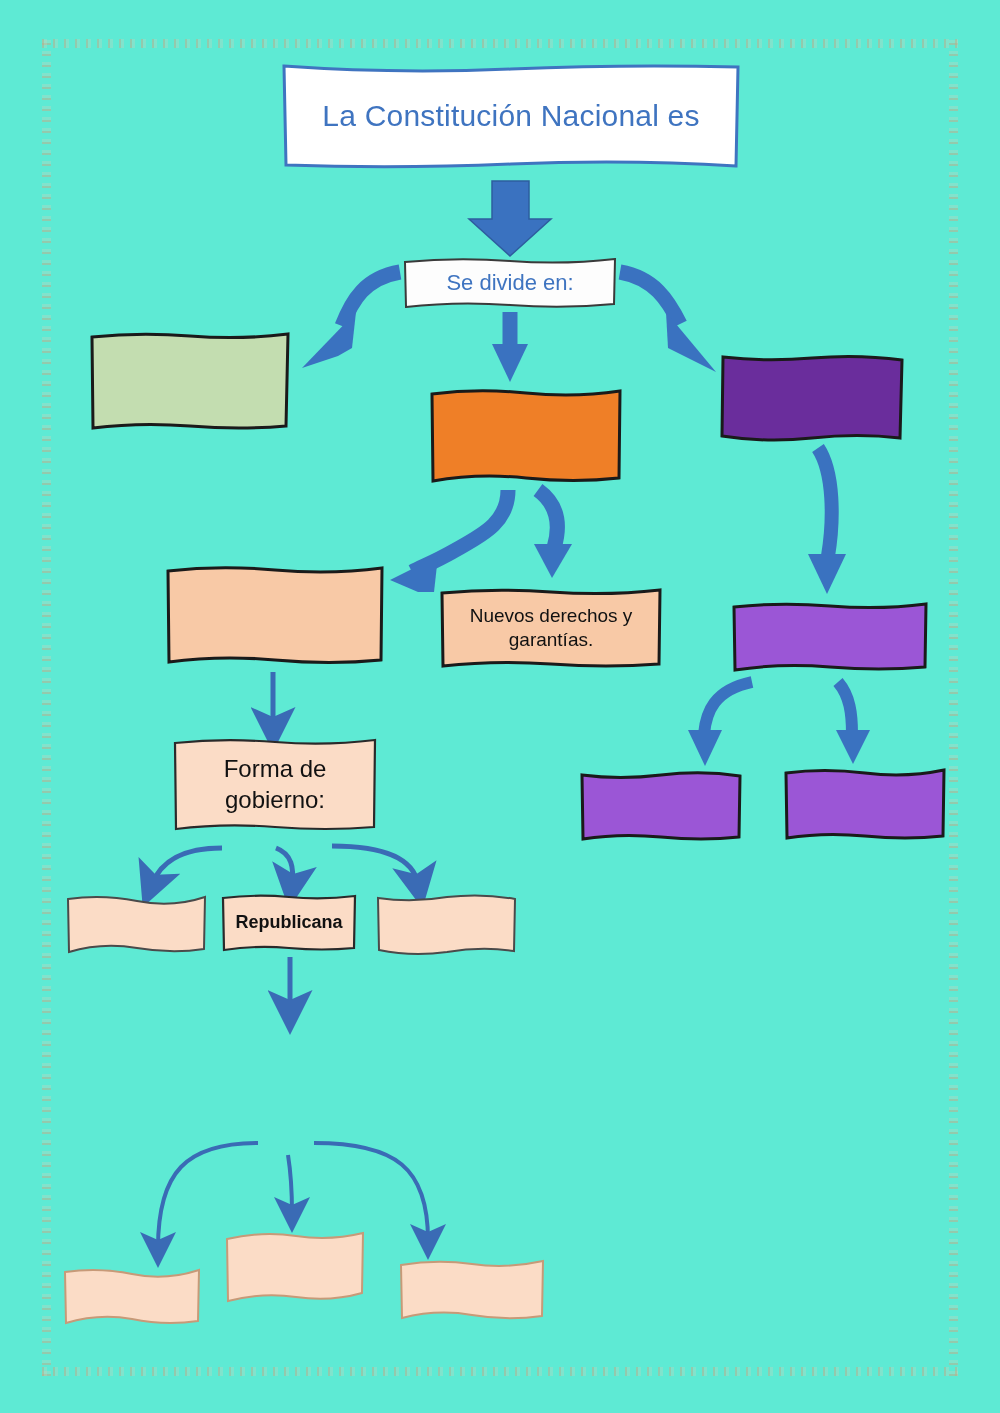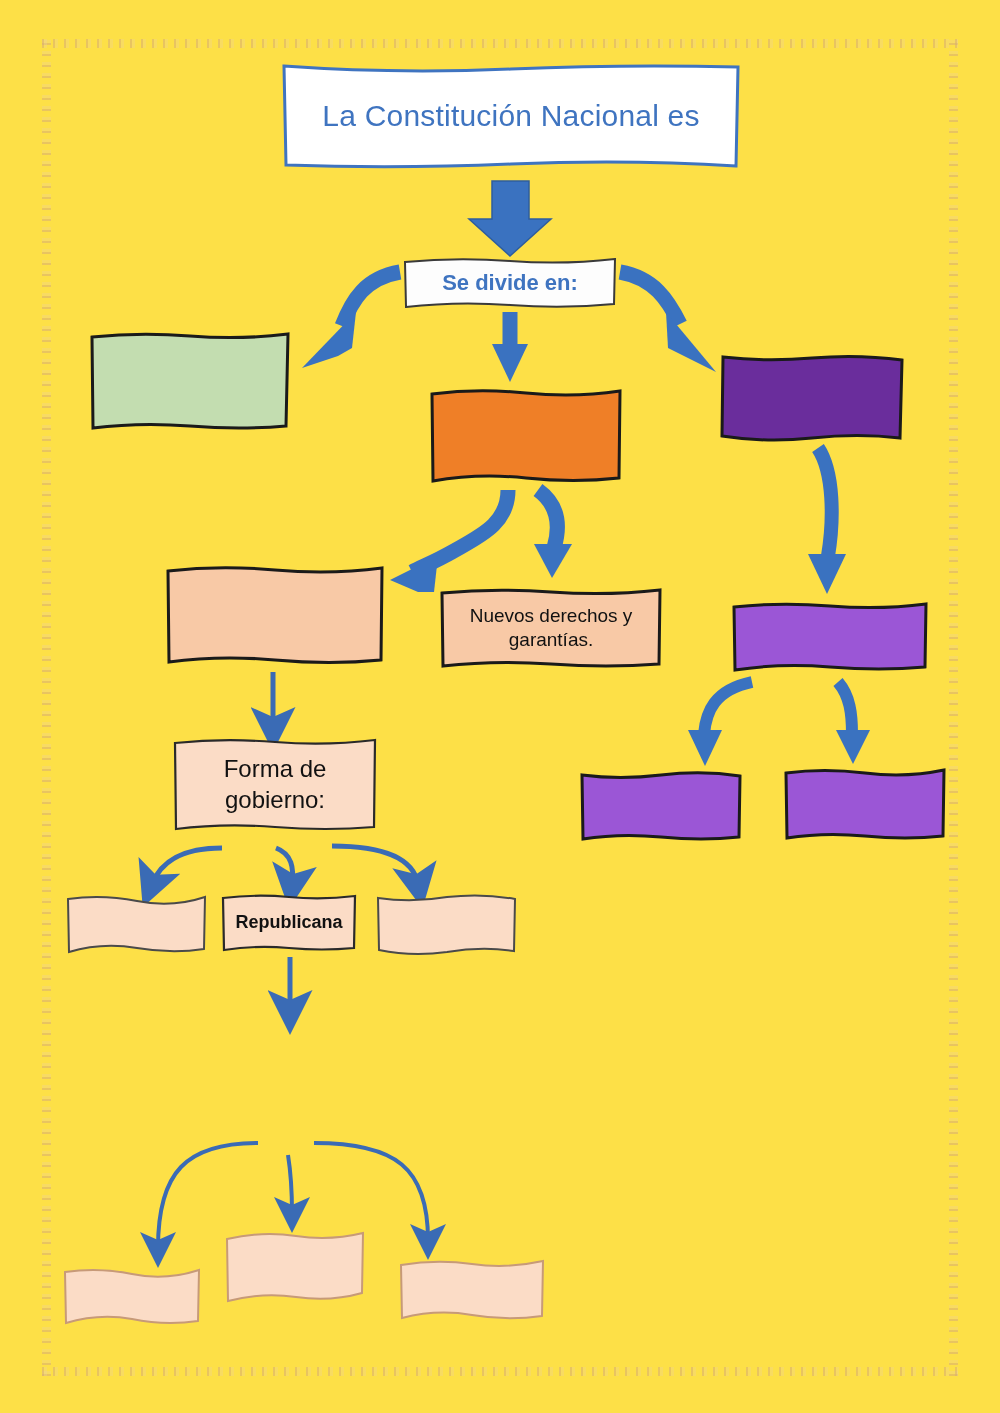--- a/index.html
+++ b/index.html
@@ -7,21 +7,21 @@
     padding: 0;
     background: #ffffff;
   }
   body {
     font-family: "Liberation Sans", sans-serif;
   }
   #page {
     position: relative;
     width: 1000px;
     height: 1413px;
-    background: #fde047;
+    background: #5eead4;
     overflow: hidden;
   }
 
   
   .deco-border {
     position: absolute;
     left: 33px;
     top: 30px;
     width: 934px;
     height: 1355px;
@@ -89,21 +89,21 @@
   }
   #title-box .label { color: #3f74c0; }
 
   
   #divide-box {
     left: 402px;
     top: 256px;
     width: 216px;
     height: 54px;
     font-size: 22px;
-    font-weight: bold;
+    font-weight: normal;
     color: #3f74c0;
   }
 
   
   #green-box  { left: 88px;  top: 330px; width: 204px; height: 102px; }
   #orange-box { left: 428px; top: 386px; width: 196px; height: 98px; }
   #purple-box { left: 718px; top: 352px; width: 188px; height: 92px; }
 
   
   #peach-empty-box { left: 164px; top: 563px; width: 222px; height: 104px; }

